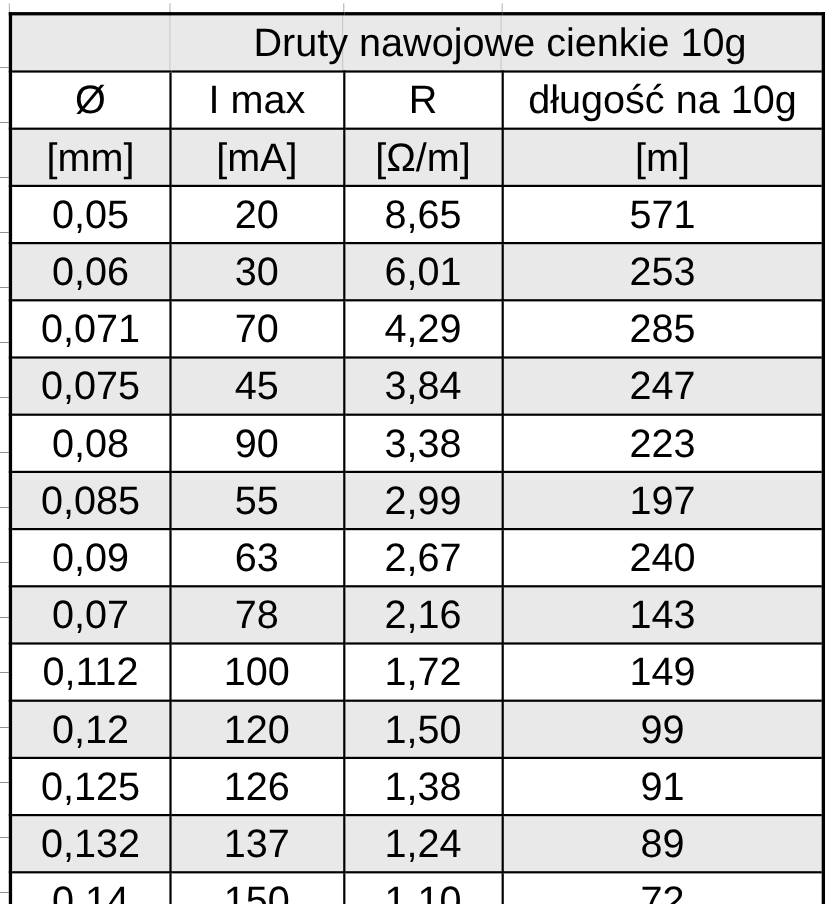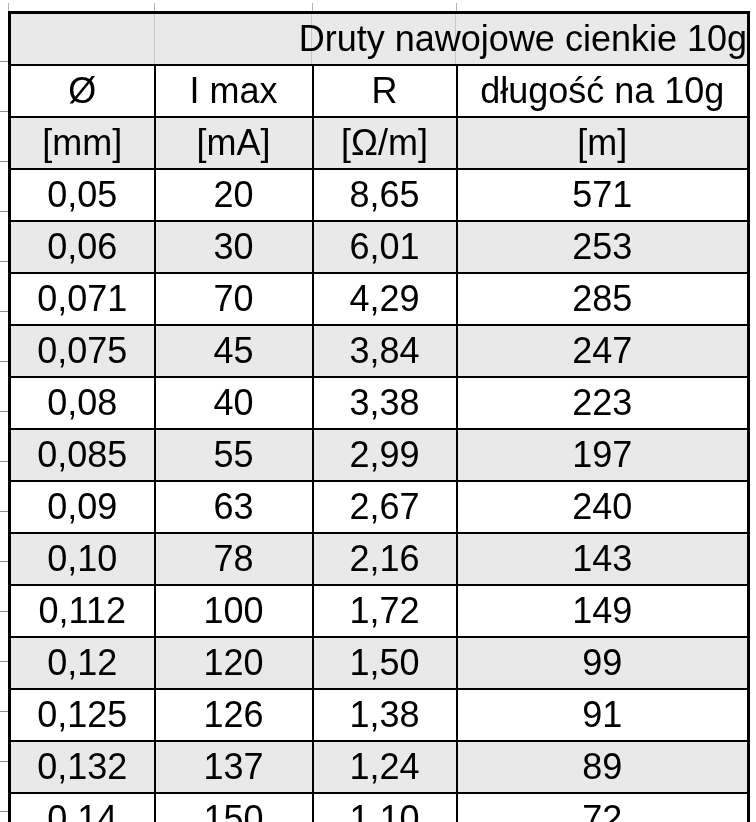--- a/index.html
+++ b/index.html
@@ -64,21 +64,21 @@
   tr.shade td { background-color: #e9e9e9; }
   tr.plain td { background-color: #ffffff; }
   
   tr.title-row td {
     border-top: none;
     border-bottom: 2px solid #000000;
     border-left: 1px solid #c8c8c8;
     border-right: 1px solid #c8c8c8;
   }
   tr.title-row td.title-cell {
-    text-align: right;
+    text-align: center;
     padding-left: 7px;
     
     background-image:
       linear-gradient(#c8c8c8,#c8c8c8),
       linear-gradient(#c8c8c8,#c8c8c8);
     background-repeat: no-repeat;
     background-size: 1px 100%;
     background-position: 156px 0, 300px 0;
   }
 </style>
@@ -135,38 +135,38 @@
         <td>285</td>
       </tr>
       <tr class="shade">
         <td>0,075</td>
         <td>45</td>
         <td>3,84</td>
         <td>247</td>
       </tr>
       <tr class="plain">
         <td>0,08</td>
-        <td>40</td>
+        <td>90</td>
         <td>3,38</td>
         <td>223</td>
       </tr>
       <tr class="shade">
         <td>0,085</td>
         <td>55</td>
         <td>2,99</td>
         <td>197</td>
       </tr>
       <tr class="plain">
         <td>0,09</td>
         <td>63</td>
         <td>2,67</td>
         <td>240</td>
       </tr>
       <tr class="shade">
-        <td>0,10</td>
+        <td>0,07</td>
         <td>78</td>
         <td>2,16</td>
         <td>143</td>
       </tr>
       <tr class="plain">
         <td>0,112</td>
         <td>100</td>
         <td>1,72</td>
         <td>149</td>
       </tr>

